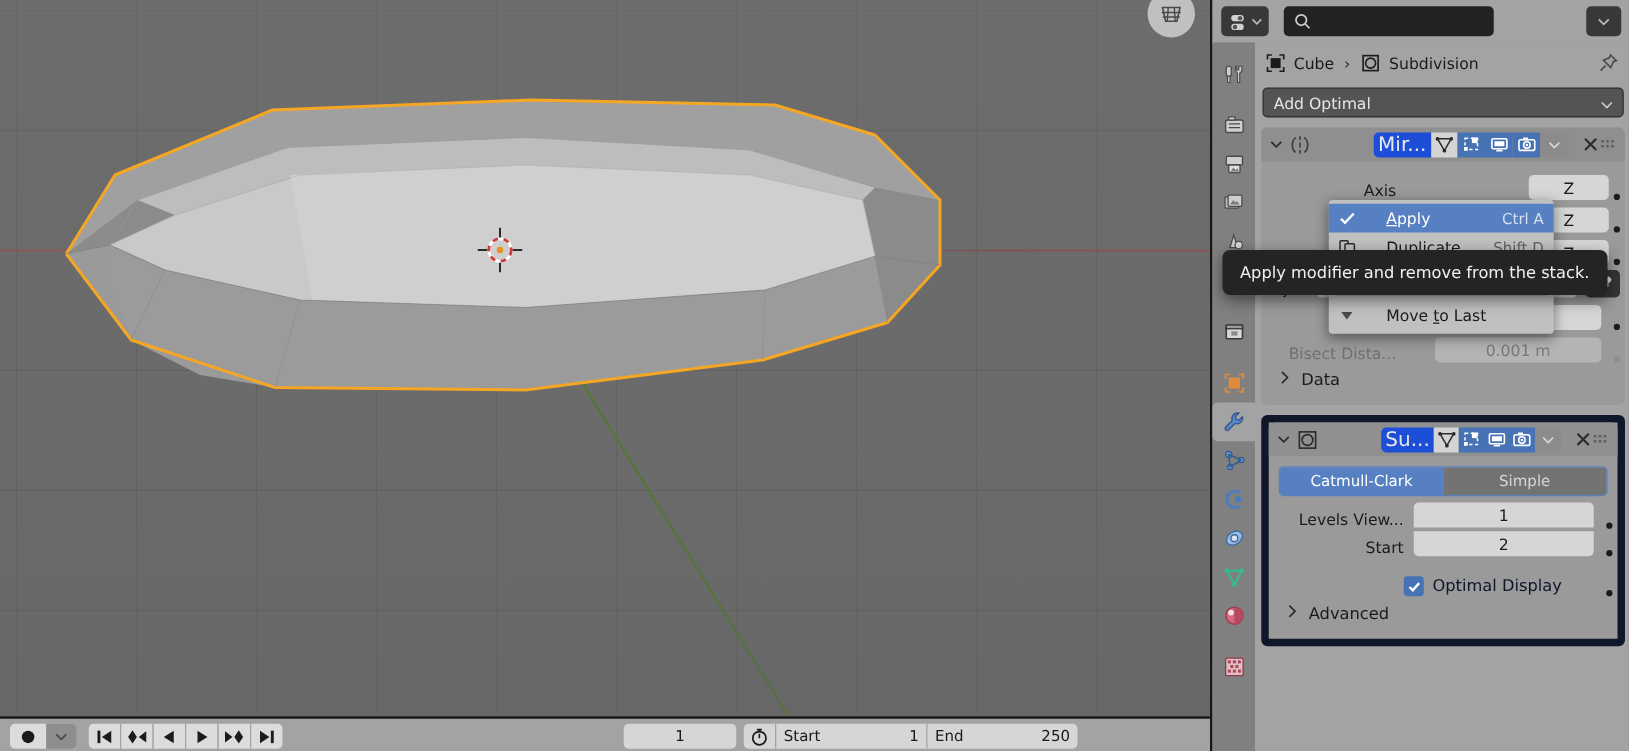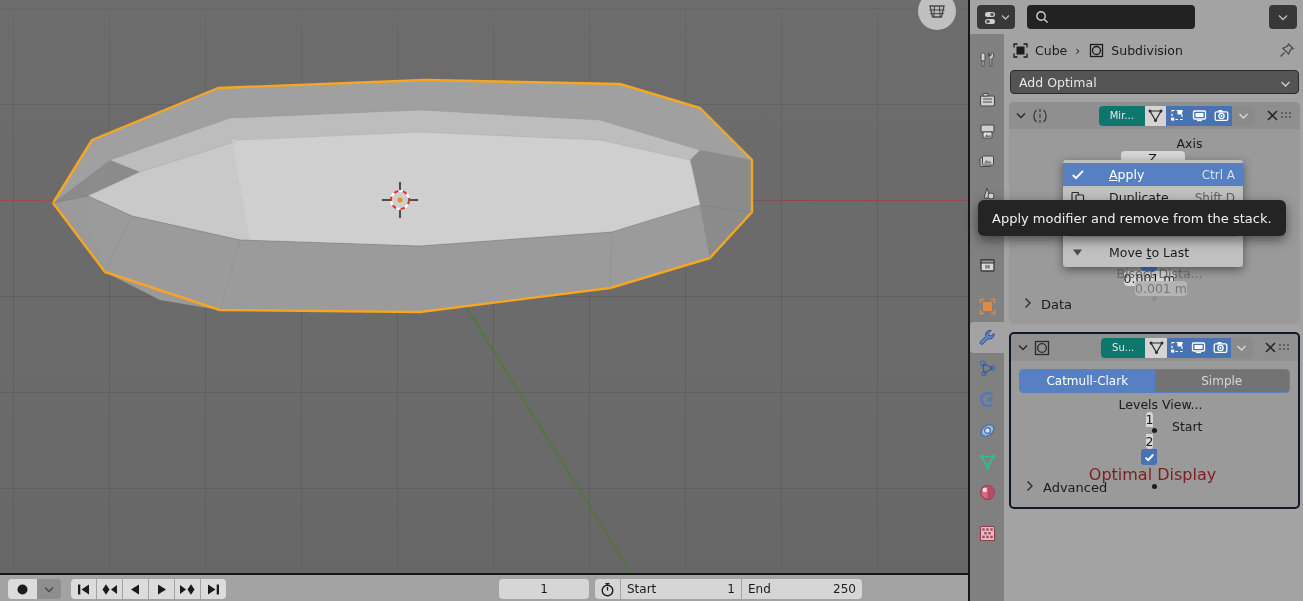--- a/index.html
+++ b/index.html
@@ -204,57 +204,56 @@
   }
   .add-modifier .chev { position: absolute; right: 7px; top: 5px; }
 
   .mod-panel {
     margin: 8px 5px 0 5px;
     background: #9a9a9a;
     border-radius: 5px;
     position: relative;
   }
   .mod-panel.selected {
-    border: 2px solid #0f172a;
+    border: 6px solid #0f172a;
     background: #9a9a9a;
   }
   .mod-header {
     height: 27px;
     background: #8f8f8f;
     border-radius: 5px 5px 0 0;
     display: flex; align-items: center;
     padding: 0 6px;
   }
   .mod-panel.selected .mod-header { background: #909090; }
   .mod-expand { margin-right: 4px; display:flex; align-items:center; }
   .mod-type-ic { margin-right: 8px; display:flex; align-items:center; }
   .mod-name {
-    background: #0f766e; color: #e8e8e8;
+    background: #1d4ed8; color: #e8e8e8;
     height: 20px; width: 52px;
     border-radius: 4px 0 0 4px;
     display: flex; align-items: center; justify-content: center;
-    font-size: 10px;
+    font-size: 16px;
     margin-left: 42px;
   }
   .tg {
     height: 20px; width: 25px;
     display:flex; align-items:center; justify-content:center;
   }
   .tg.off { background: #d4d4d4; }
   .tg.on  { background: #4772b3; }
   .tg.dd  { background: #8b8b8b; width: 26px; border-radius: 0 4px 4px 0; }
   .mod-x { margin-left: 10px; display:flex; align-items:center; }
   .mod-grip { margin-left: auto; display:flex; align-items:center; }
 
   .mod-body { padding: 5px 0 8px 0; }
   .row {
-    display: flex; align-items: center;
+    display: flex; align-items: flex-end;
     height: 24px; margin: 2px 0;
     padding-right: 4px;
-    flex-direction: column;
   }
   .row-label {
     width: 108px; text-align: right;
     padding-right: 8px;
     color: #1b1b1b; font-size: 12.5px;
   }
   .row-label.dim { color: #707070; }
   .field {
     flex: 1;
     height: 20px;
@@ -899,21 +898,21 @@
             <span class="dot"></span>
           </div>
 
           <div class="row" style="margin-top:8px;">
             <span style="width:108px;"></span>
             <span class="checkbox">
               <svg width="11" height="11" viewBox="0 0 11 11">
                   <path d="M1.6 5.6 L4.2 8.2 L9.3 2.5" fill="none" stroke="#ffffff" stroke-width="1.9"></path>
                 </svg>
             </span>
-            <span style="flex:1; color:#7f1d1d; font-size:16px;">Optimal Display</span>
+            <span style="flex:1; color:#0f172a; font-size:13px;">Optimal Display</span>
             <span class="dot"></span>
           </div>
 
           <div class="subpanel-row" style="margin-top:2px;">
             <span class="ar">
               <svg width="10" height="12" viewBox="0 0 10 12">
                   <path d="M2.5 1.5 L7 6 L2.5 10.5" fill="none" stroke="#2b2b2b" stroke-width="1.4"></path>
                 </svg>
             </span>
             <span>Advanced</span>

